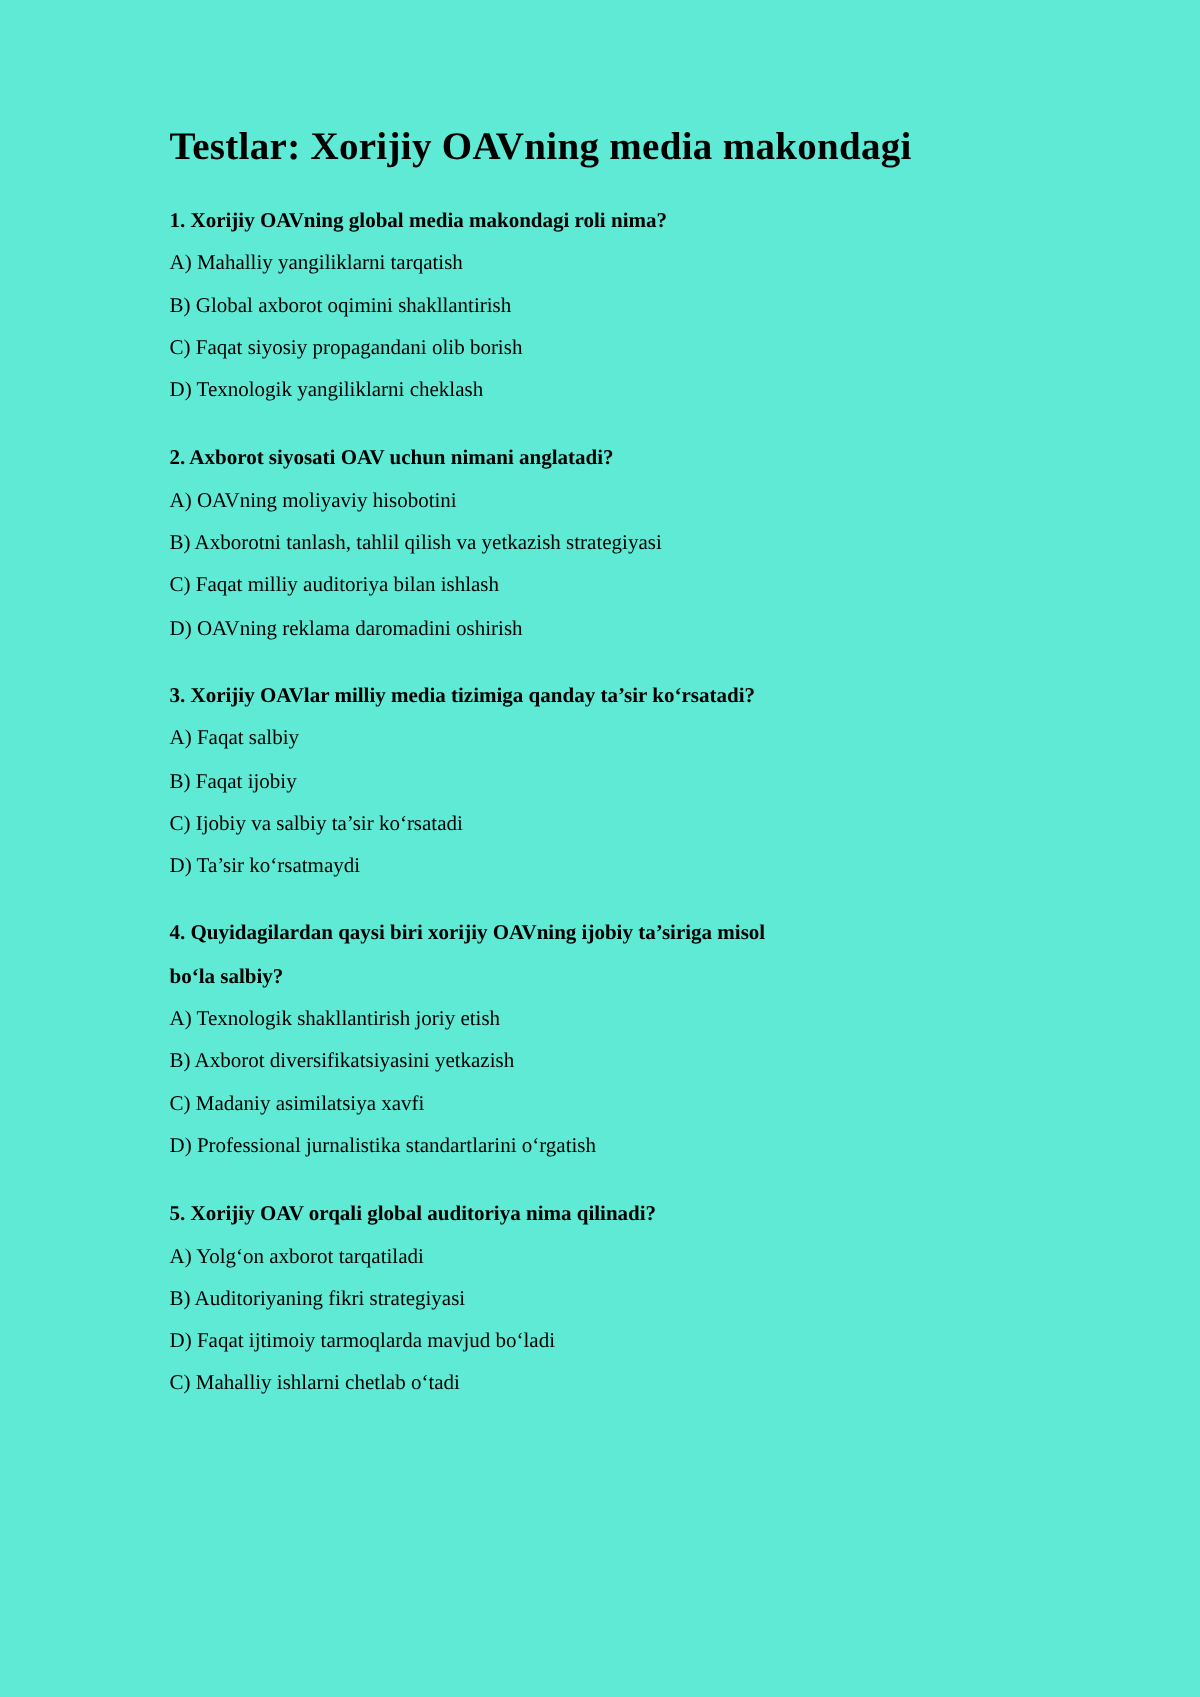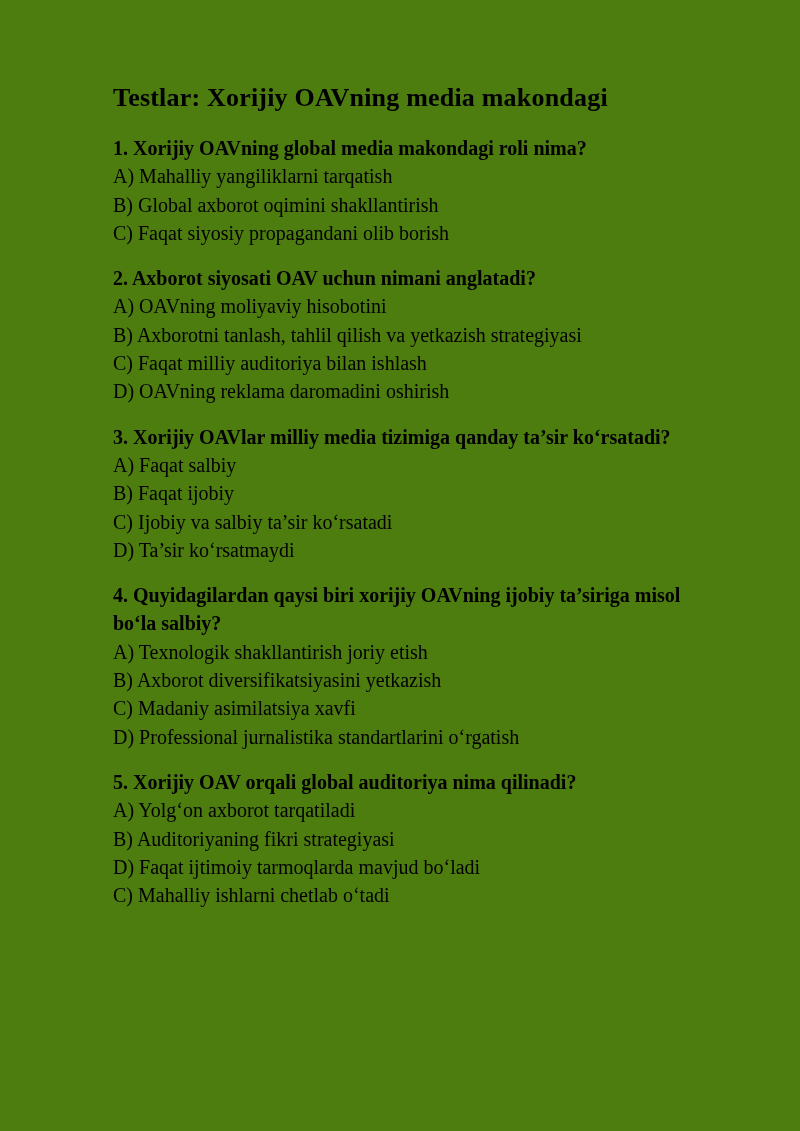--- a/index.html
+++ b/index.html
@@ -4,42 +4,42 @@
 <style>
   html, body {
     margin: 0;
     padding: 0;
     background: #ffffff;
   }
   .page {
     position: relative;
     width: 800px;
     height: 1131px;
-    background: #4d7c0f;
+    background: #5eead4;
     color: #000000;
     font-family: "Liberation Serif", "DejaVu Serif", serif;
     box-sizing: border-box;
     padding: 81px 52px 0 113px;
     overflow: hidden;
   }
   .doc-title {
     margin: 0 0 19px 0;
     font-size: 26px;
     line-height: 34px;
     font-weight: 700;
     letter-spacing: 0.2px;
   }
   .doc-title .title-line {
     display: block;
   }
   .question-block {
     margin: 0 0 17px 0;
   }
   .q-line {
-    font-size: 20px;
+    font-size: 14px;
     line-height: 28.3px;
     margin: 0;
     white-space: nowrap;
   }
   .q-heading .q-line,
   .q-heading {
     font-weight: 700;
   }
   .q-heading {
     margin: 0;
@@ -55,20 +55,21 @@
 
   <h1 class="doc-title">
     <span class="title-line">Testlar: Xorijiy OAVning media makondagi</span>
   </h1>
 
   <section class="question-block">
     <div class="q-line q-heading">1. Xorijiy OAVning global media makondagi roli nima?</div>
     <div class="q-line q-option">A) Mahalliy yangiliklarni tarqatish</div>
     <div class="q-line q-option">B) Global axborot oqimini shakllantirish</div>
     <div class="q-line q-option">C) Faqat siyosiy propagandani olib borish</div>
+    <div class="q-line q-option">D) Texnologik yangiliklarni cheklash</div>
   </section>
 
   <section class="question-block">
     <div class="q-line q-heading">2. Axborot siyosati OAV uchun nimani anglatadi?</div>
     <div class="q-line q-option">A) OAVning moliyaviy hisobotini</div>
     <div class="q-line q-option">B) Axborotni tanlash, tahlil qilish va yetkazish strategiyasi</div>
     <div class="q-line q-option">C) Faqat milliy auditoriya bilan ishlash</div>
     <div class="q-line q-option">D) OAVning reklama daromadini oshirish</div>
   </section>
 

